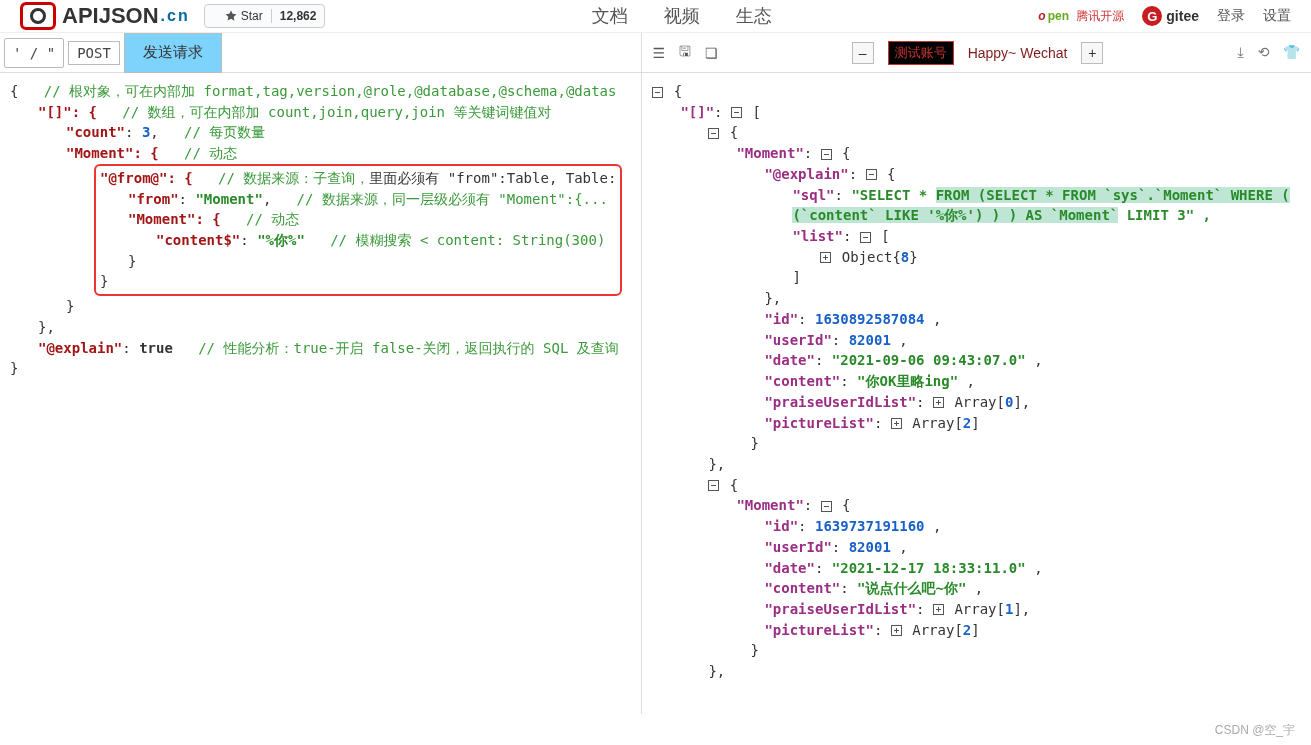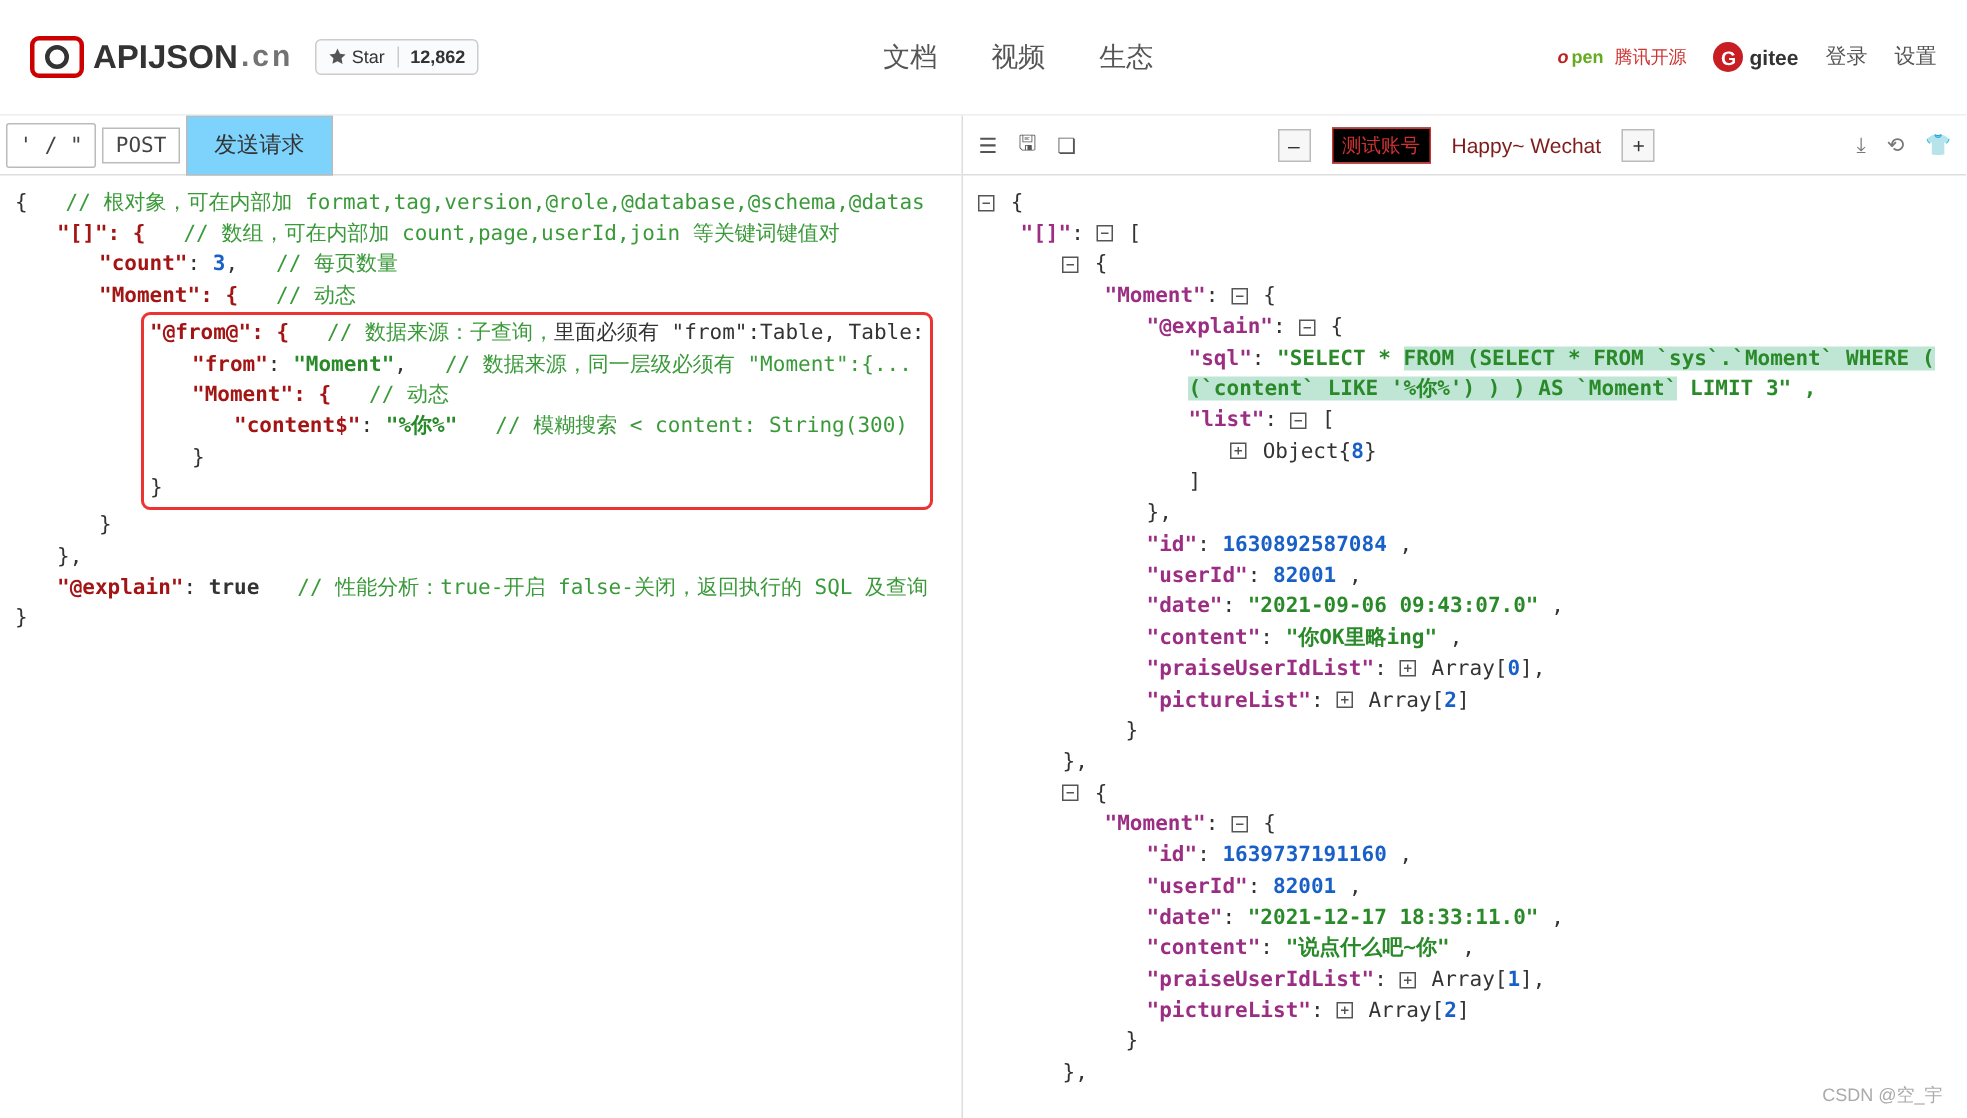--- a/index.html
+++ b/index.html
@@ -1,23 +1,23 @@
 <!DOCTYPE html>
 <html><head>
 <meta charset="utf-8">
 <style>
 * { box-sizing: border-box; margin: 0; padding: 0; }
 body { font-family: -apple-system, BlinkMacSystemFont, "Segoe UI", Arial, sans-serif; font-size: 14px; color: #333; background: #fff; }
-.header { display: flex; align-items: center; padding: 24px 20px; border-bottom: 1px solid #eee; }
+.header { display: flex; align-items: center; padding: 2px 20px; border-bottom: 1px solid #eee; }
 .logo { display: flex; align-items: center; font-weight: bold; font-size: 22px; color: #333; }
 .logo-icon { width: 36px; height: 28px; border: 3px solid #c00; border-radius: 6px; display: inline-flex; align-items: center; justify-content: center; margin-right: 6px; }
 .logo-icon::after { content: ""; width: 10px; height: 10px; border: 3px solid #333; border-radius: 50%; }
-.logo .cn { color: #737373; font-size: 20px; letter-spacing: 2px; margin-left: 2px; }
+.logo .cn { color: #0369a1; font-size: 16px; letter-spacing: 2px; margin-left: 2px; }
 .star-btn { margin-left: 14px; display: inline-flex; align-items: center; border: 1px solid #ccc; border-radius: 4px; overflow: hidden; height: 24px; font-size: 12px; background: #fafbfc; }
-.star-btn .star-label { padding: 0 8px; border-right: 1px solid #ccc; display: flex; align-items: center; gap: 4px; cursor: pointer; }
+.star-btn .star-label { padding: 0 8px; border-right: 1px solid #ccc; display: flex; align-items: center; gap: 4px; cursor: pointer; margin-left: 12px; }
 .star-btn .star-count { padding: 0 8px; font-weight: bold; }
 .nav-center { flex: 1; display: flex; justify-content: center; gap: 36px; font-size: 18px; color: #555; }
 .nav-center span { cursor: pointer; }
 .header-right { display: flex; align-items: center; gap: 18px; font-size: 14px; color: #555; }
 .tx-open { display: flex; align-items: center; gap: 2px; font-size: 12px; }
 .tx-open .o { color: #b22; font-style: italic; font-weight: bold; }
 .tx-open .p { color: #6a2; font-weight: bold; }
 .gitee-badge { display: flex; align-items: center; gap: 4px; font-weight: bold; color: #333; }
 .gitee-badge .g-icon { width: 20px; height: 20px; background: #c71d23; color: #fff; border-radius: 50%; display: inline-flex; align-items: center; justify-content: center; font-size: 13px; font-weight: bold; }
 .header-right a { color: #555; cursor: pointer; }
@@ -101,21 +101,21 @@
 
   <div class="pane-left">
     <div class="req-bar">
       <span class="path-box">' / "</span>
       <span class="method-box">POST</span>
       <button class="send-btn">发送请求</button>
     </div>
 
     <div class="code">
 <span>{</span>&nbsp;&nbsp;&nbsp;<span class="comment">//  根对象，可在内部加 format,tag,version,@role,@database,@schema,@datas</span>
-<span class="ind1"><span class="key">"[]": {</span>&nbsp;&nbsp;&nbsp;<span class="comment">//  数组，可在内部加 count,page,userId,join 等关键词键值对</span></span>
+<span class="ind1"><span class="key">"[]": {</span>&nbsp;&nbsp;&nbsp;<span class="comment">//  数组，可在内部加 count,join,query,join 等关键词键值对</span></span>
 <span class="ind2"><span class="key">"count"</span>: <span class="num">3</span>,&nbsp;&nbsp;&nbsp;<span class="comment">//  每页数量</span></span>
 <span class="ind2"><span class="key">"Moment": {</span>&nbsp;&nbsp;&nbsp;<span class="comment">//  动态</span></span>
 <span class="redbox" style="margin-left:84px; width:fit-content; min-width:252px;">
 <span><span class="key">"@from@": {</span>&nbsp;&nbsp;&nbsp;<span class="comment">//  数据来源：子查询，</span><span style="color:#333">里面必须有 "from":Table, Table:</span></span>
 <span style="display:block; padding-left:28px;"><span class="key">"from"</span>: <span class="str">"Moment"</span>,&nbsp;&nbsp;&nbsp;<span class="comment">//  数据来源，同一层级必须有 "Moment":{...</span></span>
 <span style="display:block; padding-left:28px;"><span class="key">"Moment": {</span>&nbsp;&nbsp;&nbsp;<span class="comment">//  动态</span></span>
 <span style="display:block; padding-left:56px;"><span class="key">"content$"</span>: <span class="str">"%你%"</span>&nbsp;&nbsp;&nbsp;<span class="comment">//  模糊搜索 &lt; content: String(300)</span></span>
 <span style="display:block; padding-left:28px;">}</span>
 <span>}</span>
 </span>

